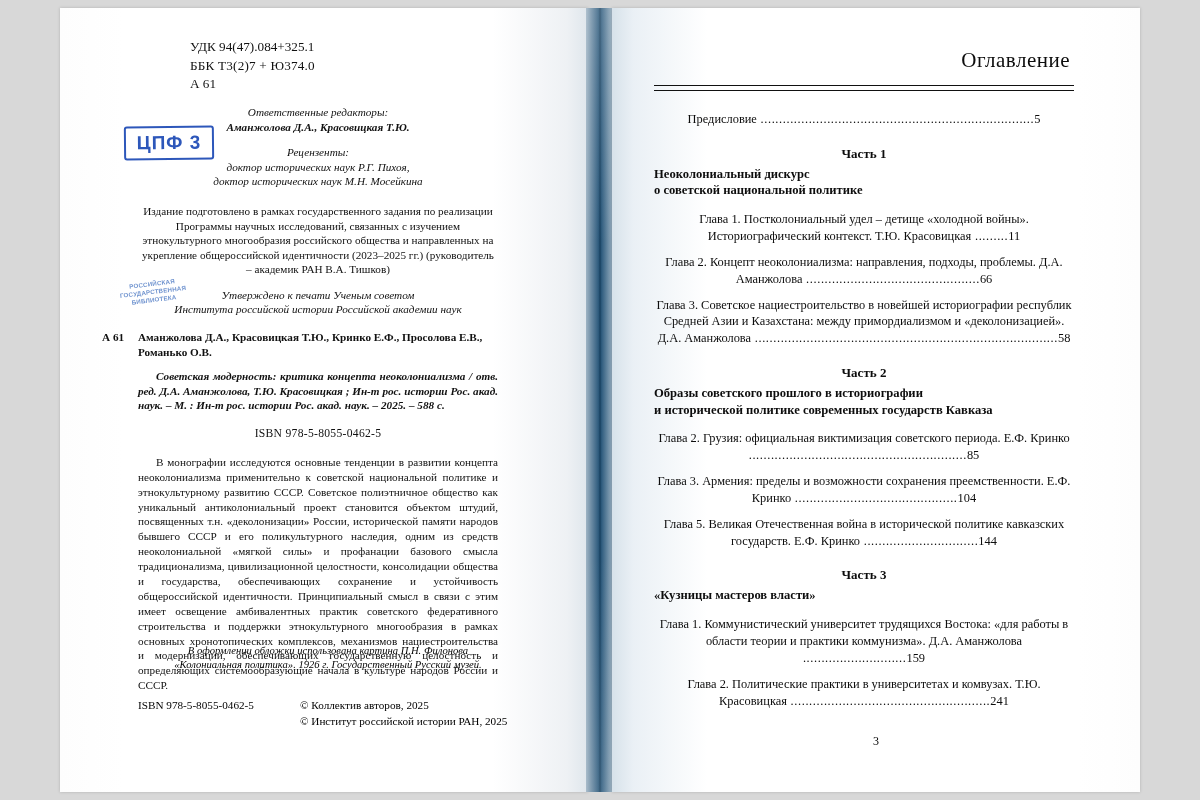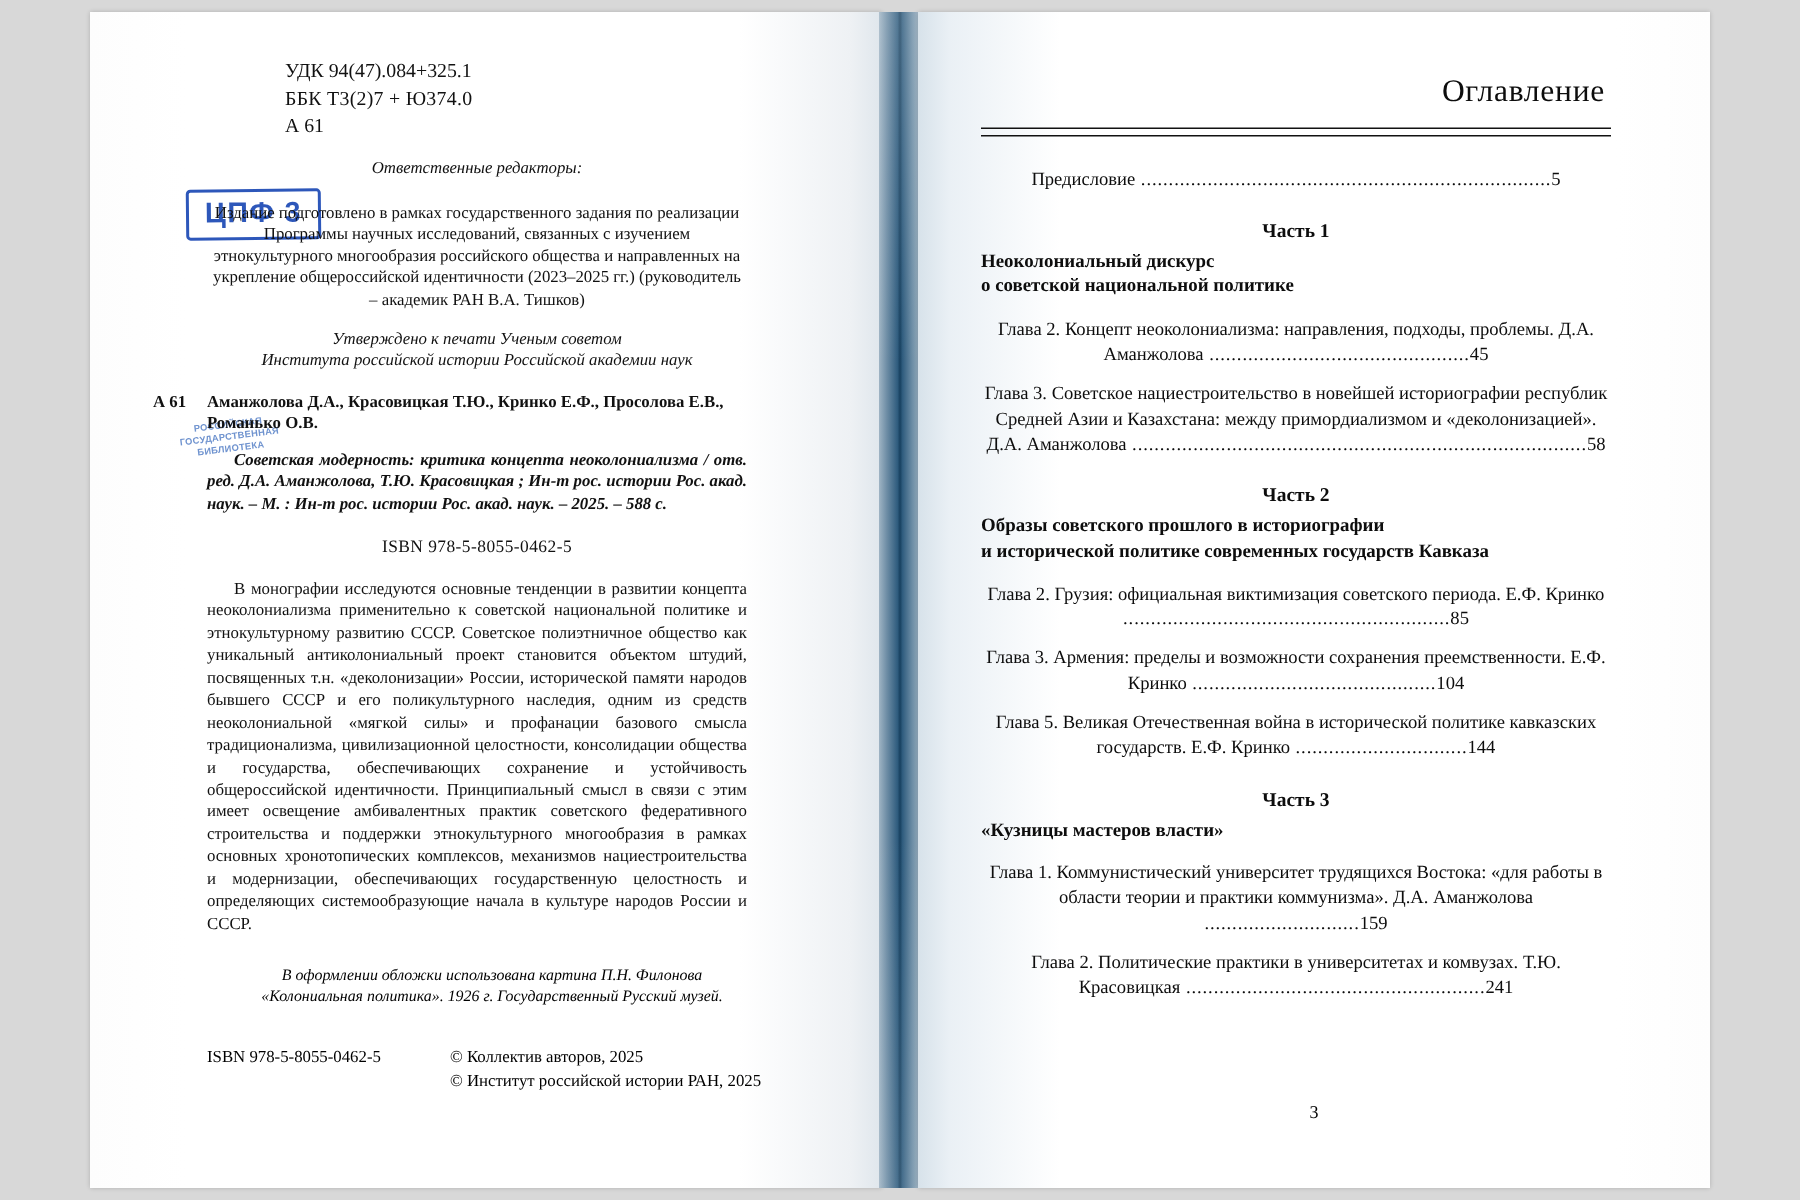--- a/index.html
+++ b/index.html
@@ -225,22 +225,28 @@
     <div class="lp-body">
 
       <div class="udk">
         <div>УДК  94(47).084+325.1</div>
         <div class="l2">ББК  Т3(2)7 + Ю374.0</div>
         <div>А 61</div>
       </div>
 
       <div class="block center">
         <div class="ital">Ответственные редакторы:</div>
-      </div>
-
+        <div class="ital bold">Аманжолова Д.А., Красовицкая Т.Ю.</div>
+      </div>
+
+      <div class="block center">
+        <div class="ital">Рецензенты:</div>
+        <div class="ital">доктор исторических наук Р.Г. Пихоя,</div>
+        <div class="ital">доктор исторических наук М.Н. Мосейкина</div>
+      </div>
 
       <div class="block center" style="margin-top:15px;">Издание подготовлено в рамках государственного задания по реализации Программы научных исследований, связанных с изучением этнокультурного многообразия российского общества и направленных на укрепление общероссийской идентичности (2023–2025 гг.) (руководитель – академик РАН В.А. Тишков)</div>
 
       <div class="block center" style="">
         <div class="ital">Утверждено к печати Ученым советом</div>
         <div class="ital">Института российской истории Российской академии наук</div>
       </div>
 
       <div class="entry-head">
         <span class="marker">А 61</span>
@@ -279,21 +285,22 @@
       <div class="toc-title">Оглавление</div>
       <div class="rule-double"></div>
 
       <div class="toc-entry">
         <span class="lbl">Предисловие</span><span class="dots"> ..........................................................................</span><span class="pg">5</span>
       </div>
 
       <div id="parts-host">
           <div class="part-head">Часть 1</div>
           <div class="part-sub">Неоколониальный дискурс<br>о советской национальной политике</div>
-          <div class="toc-entry"><span class="lbl">Глава 2.</span><span> Концепт неоколониализма: направления, подходы, проблемы. </span><span class="au">Д.А. Аманжолова</span><span class="dots"> ...............................................</span><span class="pg">45</span></div>
+          <div class="toc-entry"><span class="lbl">Глава 1.</span><span> Постколониальный удел – детище «холодной войны». Историографический контекст. </span><span class="au">Т.Ю. Красовицкая</span><span class="dots"> .........</span><span class="pg">11</span></div>
+          <div class="toc-entry"><span class="lbl">Глава 2.</span><span> Концепт неоколониализма: направления, подходы, проблемы. </span><span class="au">Д.А. Аманжолова</span><span class="dots"> ...............................................</span><span class="pg">66</span></div>
           <div class="toc-entry"><span class="lbl">Глава 3.</span><span> Советское нациестроительство в новейшей историографии республик Средней Азии и Казахстана: между примордиализмом и «деколонизацией». </span><span class="au">Д.А. Аманжолова</span><span class="dots"> ..................................................................................</span><span class="pg">58</span></div>
           <div class="part-head">Часть 2</div>
           <div class="part-sub">Образы советского прошлого в историографии<br>и исторической политике современных государств Кавказа</div>
           <div class="toc-entry"><span class="lbl">Глава 2.</span><span> Грузия: официальная виктимизация советского периода. </span><span class="au">Е.Ф. Кринко</span><span class="dots"> ...........................................................</span><span class="pg">85</span></div>
           <div class="toc-entry"><span class="lbl">Глава 3.</span><span> Армения: пределы и возможности сохранения преемственности. </span><span class="au">Е.Ф. Кринко</span><span class="dots"> ............................................</span><span class="pg">104</span></div>
           <div class="toc-entry"><span class="lbl">Глава 5.</span><span> Великая Отечественная война в исторической политике кавказских государств. </span><span class="au">Е.Ф. Кринко</span><span class="dots"> ...............................</span><span class="pg">144</span></div>
           <div class="part-head">Часть 3</div>
           <div class="part-sub">«Кузницы мастеров власти»</div>
           <div class="toc-entry"><span class="lbl">Глава 1.</span><span> Коммунистический университет трудящихся Востока: «для работы в области теории и практики коммунизма». </span><span class="au">Д.А. Аманжолова</span><span class="dots"> ............................</span><span class="pg">159</span></div>
           <div class="toc-entry"><span class="lbl">Глава 2.</span><span> Политические практики в университетах и комвузах. </span><span class="au">Т.Ю. Красовицкая</span><span class="dots"> ......................................................</span><span class="pg">241</span></div>

